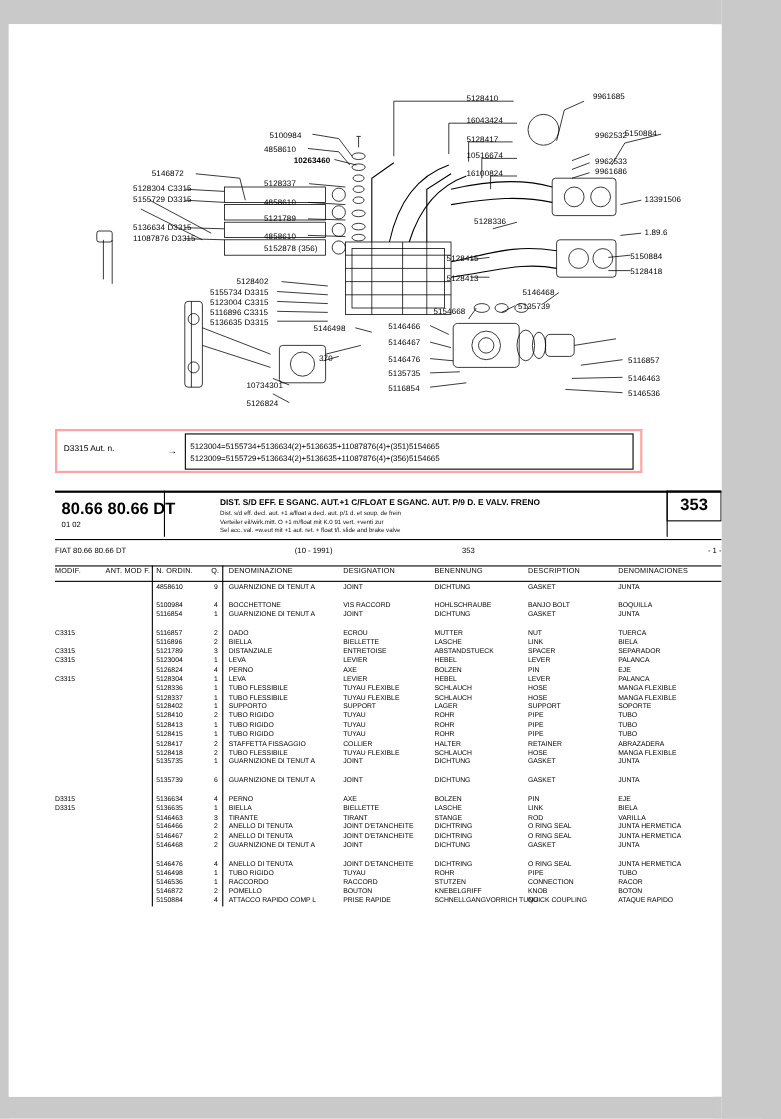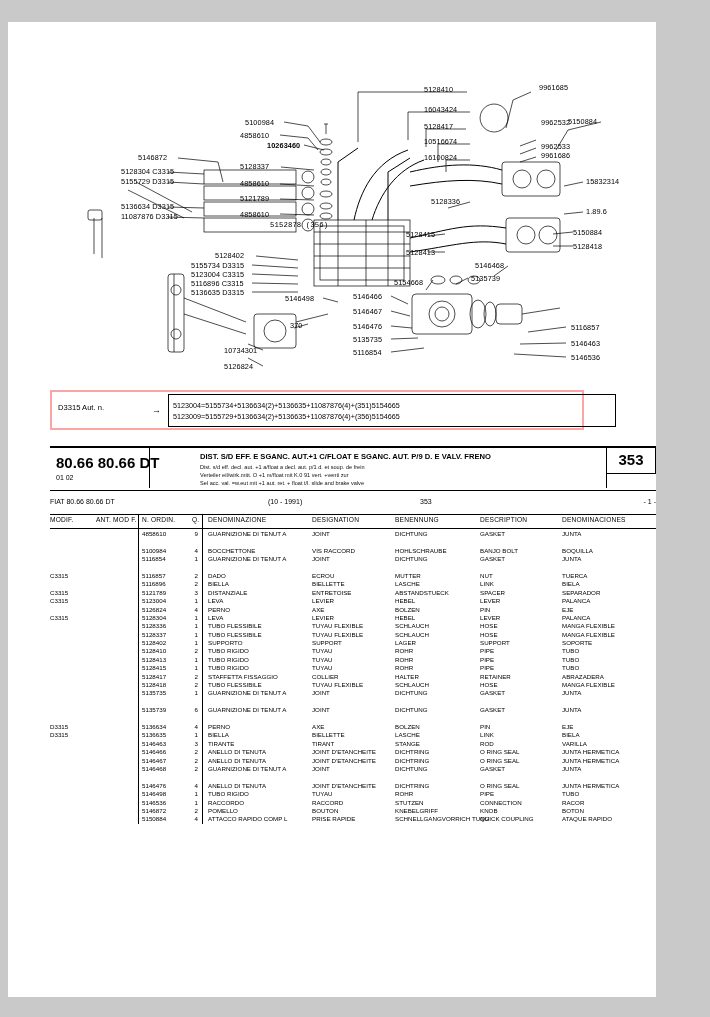--- a/index.html
+++ b/index.html
@@ -6,21 +6,21 @@
   body{width:710px;height:1017px;font-family:"Liberation Sans",sans-serif;}
   .page{position:relative;width:656px;height:1017px;background:#ffffff;overflow:hidden;}
   .sheet{position:absolute;left:8px;top:22px;width:694px;height:975px;background:#fff;}
   
   .diagram{position:absolute;left:0;top:0;width:694px;height:400px;}
   .lbl{position:absolute;font-size:7.3px;color:#000;white-space:nowrap;letter-spacing:.1px;}
   svg.art{position:absolute;left:0;top:0;width:694px;height:400px;}
   
   .notebox{position:absolute;left:42px;top:368px;width:530px;height:36px;border:2px solid #fca5a5;}
   .notebox .left{position:absolute;left:6px;top:11px;font-size:7.6px;}
-  .notebox .inner{position:absolute;left:116px;top:2px;width:406px;height:31px;border:1px solid #000;padding-left:40px;}
+  .notebox .inner{position:absolute;left:116px;top:2px;width:406px;height:31px;border:1px solid #000;}
   .notebox .inner div{position:absolute;left:4px;font-size:7.2px;white-space:nowrap;}
   .notebox .arrow{position:absolute;left:100px;top:13px;font-size:9px;}
   
   .band{position:absolute;left:42px;top:424px;width:606px;height:42px;border-top:2px solid #000;border-bottom:1px solid #000;}
   .band .model{position:absolute;left:6px;top:6px;font-size:15px;font-weight:bold;}
   .band .sub{position:absolute;left:6px;top:26px;font-size:7px;}
   .band .desc{position:absolute;left:150px;top:4px;font-size:7.6px;font-weight:bold;white-space:nowrap;}
   .band .l2{position:absolute;left:150px;top:16px;font-size:5.6px;color:#111;white-space:nowrap;}
   .band .l3{position:absolute;left:150px;top:24px;font-size:5.6px;color:#111;white-space:nowrap;}
   .band .l4{position:absolute;left:150px;top:32px;font-size:5.6px;color:#111;white-space:nowrap;}
@@ -195,29 +195,29 @@
           <div class="lbl" style="left: 259px; top: 119px; font-weight: bold;">10263460</div>
           <div class="lbl" style="left: 416px; top: 115px;">10516674</div>
           <div class="lbl" style="left: 533px; top: 96px; text-align: center;">9962532</div>
           <div class="lbl" style="left: 533px; top: 120px;">9962533</div>
           <div class="lbl" style="left: 130px; top: 131px;">5146872</div>
           <div class="lbl" style="left: 416px; top: 131px;">16100824</div>
           <div class="lbl" style="left: 533px; top: 129px;">9961686</div>
           <div class="lbl" style="left: 232px; top: 140px;">5128337</div>
           <div class="lbl" style="left: 113px; top: 145px;">5128304  C3315</div>
           <div class="lbl" style="left: 113px; top: 155px;">5155729  D3315</div>
-          <div class="lbl" style="left: 578px; top: 155px;">15832314</div>
+          <div class="lbl" style="left: 578px; top: 155px;">13391506</div>
           <div class="lbl" style="left: 232px; top: 157px;">4858610</div>
           <div class="lbl" style="left: 232px; top: 172px;">5121789</div>
           <div class="lbl" style="left: 423px; top: 175px;">5128336</div>
           <div class="lbl" style="left: 113px; top: 180px;">5136634    D3315</div>
           <div class="lbl" style="left: 113px; top: 190px;">11087876  D3315</div>
           <div class="lbl" style="left: 578px; top: 185px;">1.89.6</div>
           <div class="lbl" style="left: 232px; top: 188px;">4858610</div>
-          <div class="lbl" style="left: 262px; top: 199px; font-family: Liberation Mono, monospace;">5152878  (356)</div>
+          <div class="lbl" style="left: 232px; top: 199px;">5152878  (356)</div>
           <div class="lbl" style="left: 565px; top: 206px;">5150884</div>
           <div class="lbl" style="left: 398px; top: 208px;">5128415</div>
           <div class="lbl" style="left: 565px; top: 220px;">5128418</div>
           <div class="lbl" style="left: 398px; top: 226px;">5128413</div>
           <div class="lbl" style="left: 207px; top: 229px;">5128402</div>
           <div class="lbl" style="left: 183px; top: 239px;">5155734  D3315</div>
           <div class="lbl" style="left: 183px; top: 248px;">5123004  C3315</div>
           <div class="lbl" style="left: 467px; top: 239px;">5146468</div>
           <div class="lbl" style="left: 463px; top: 252px;">5135739</div>
           <div class="lbl" style="left: 183px; top: 257px;">5116896  C3315</div>

